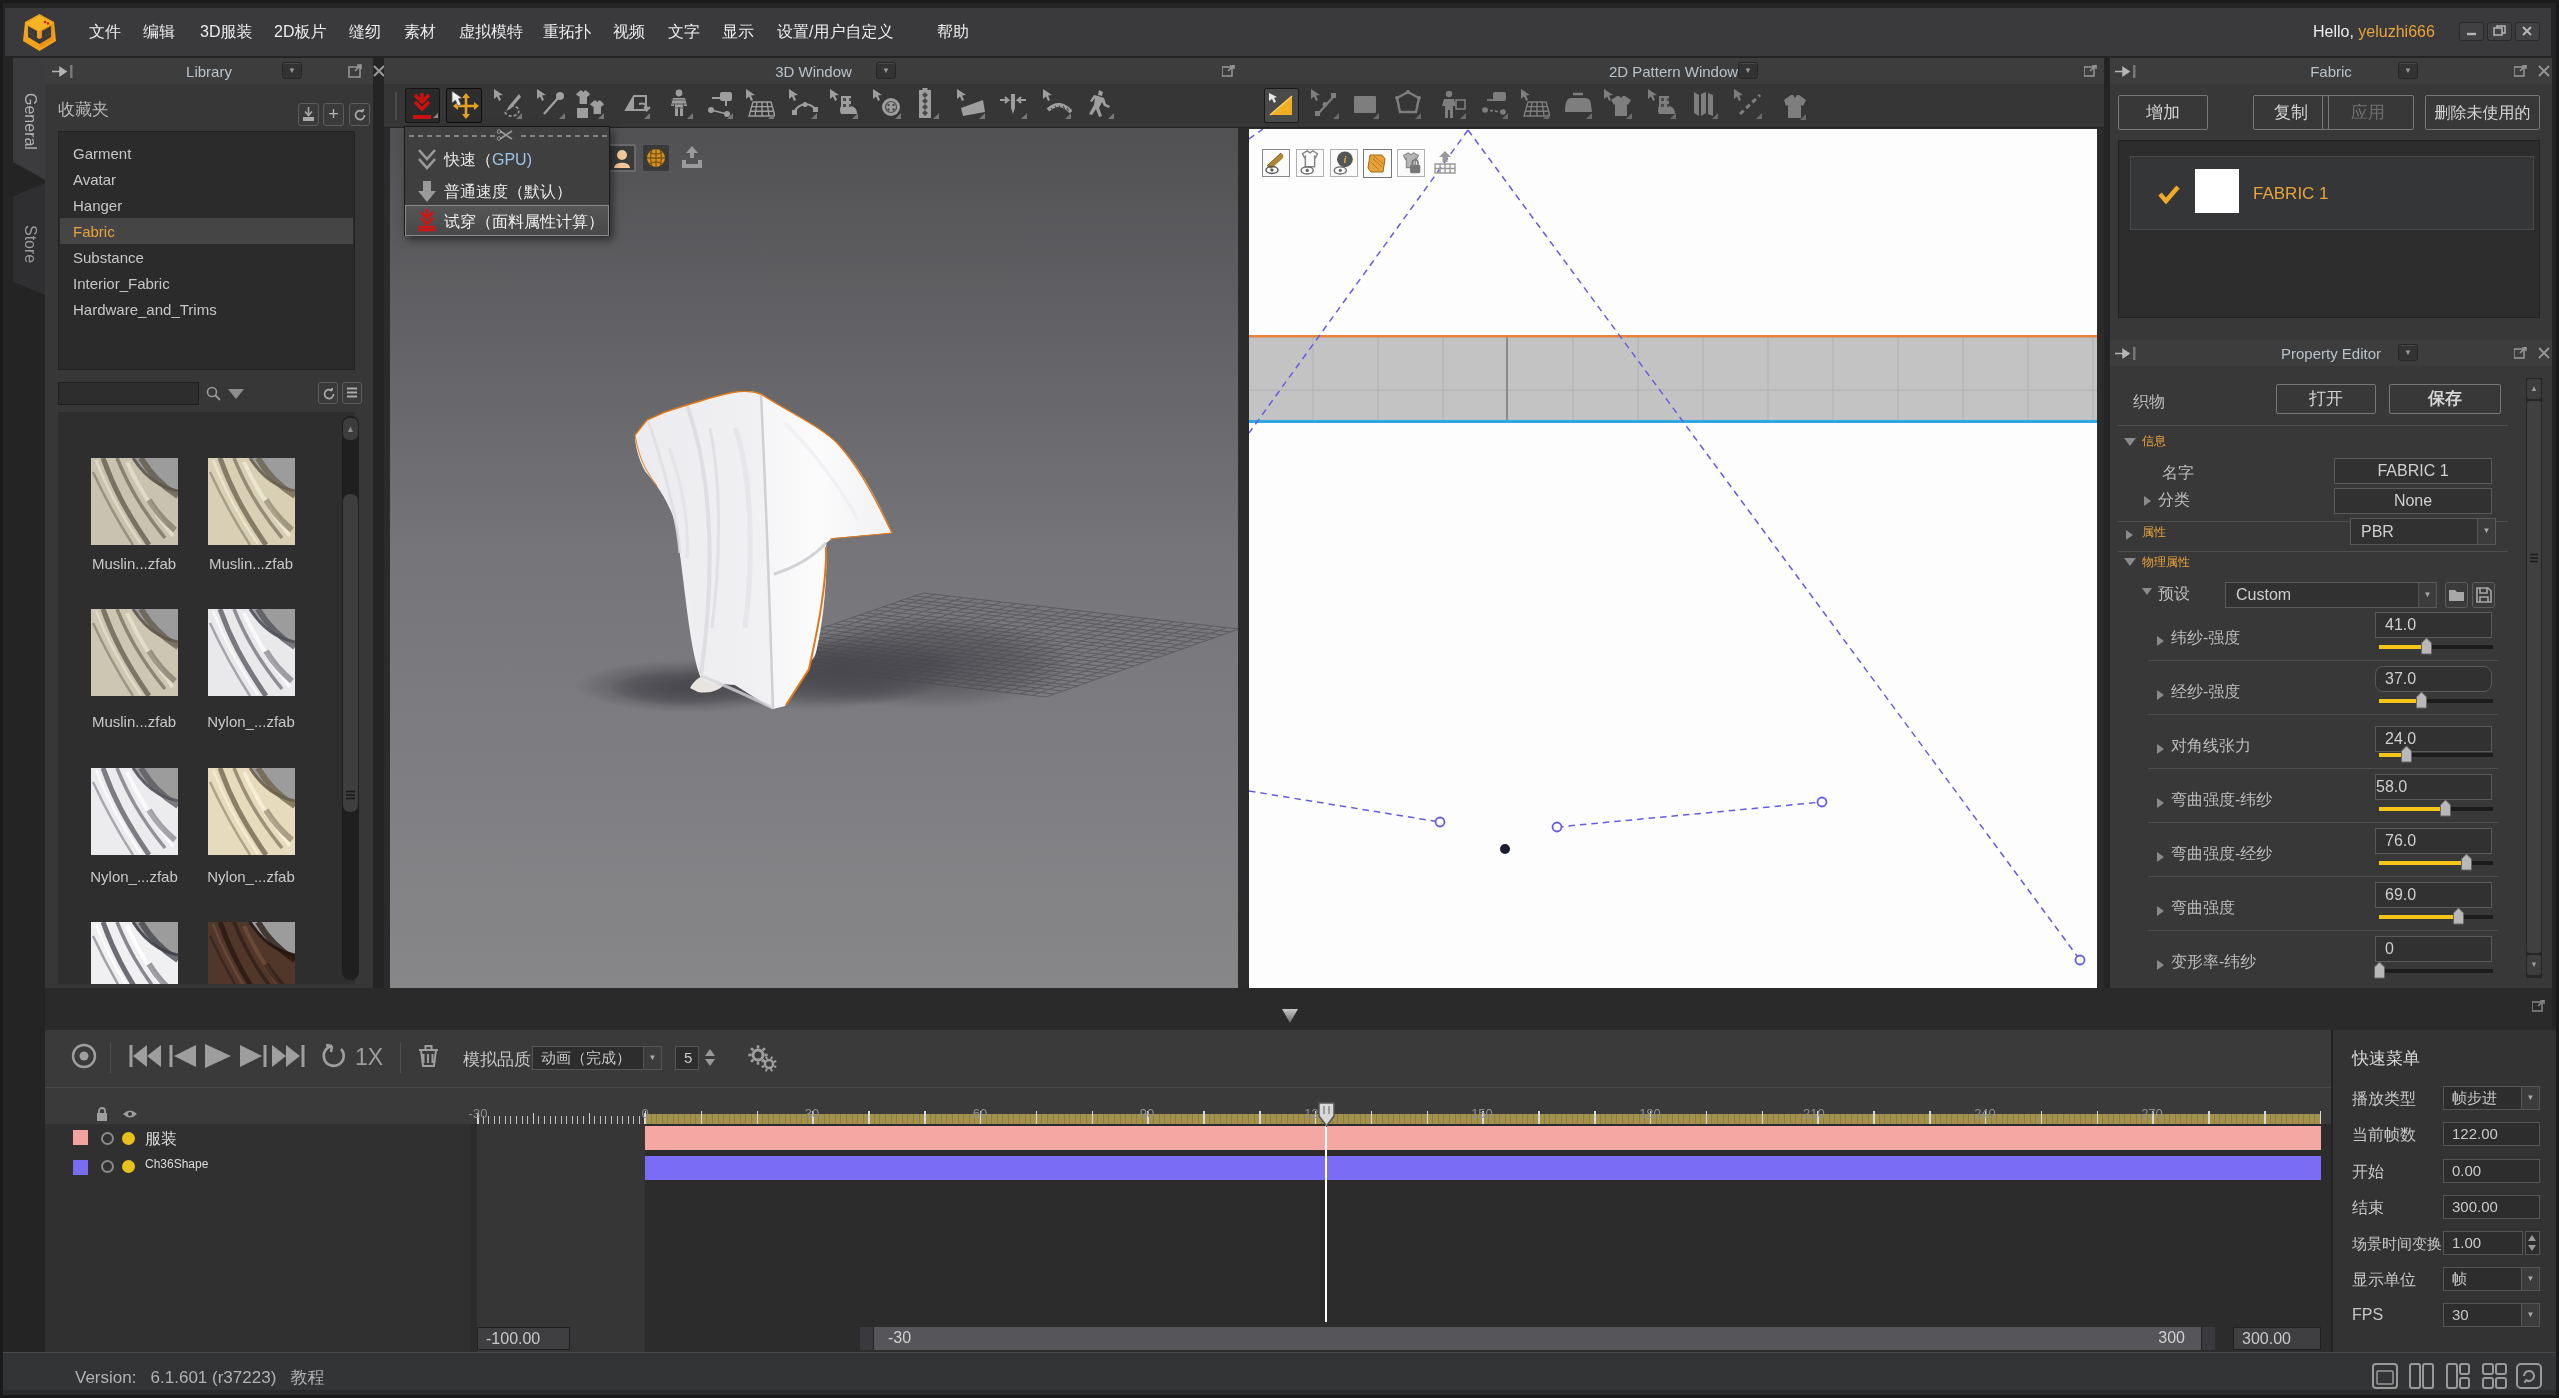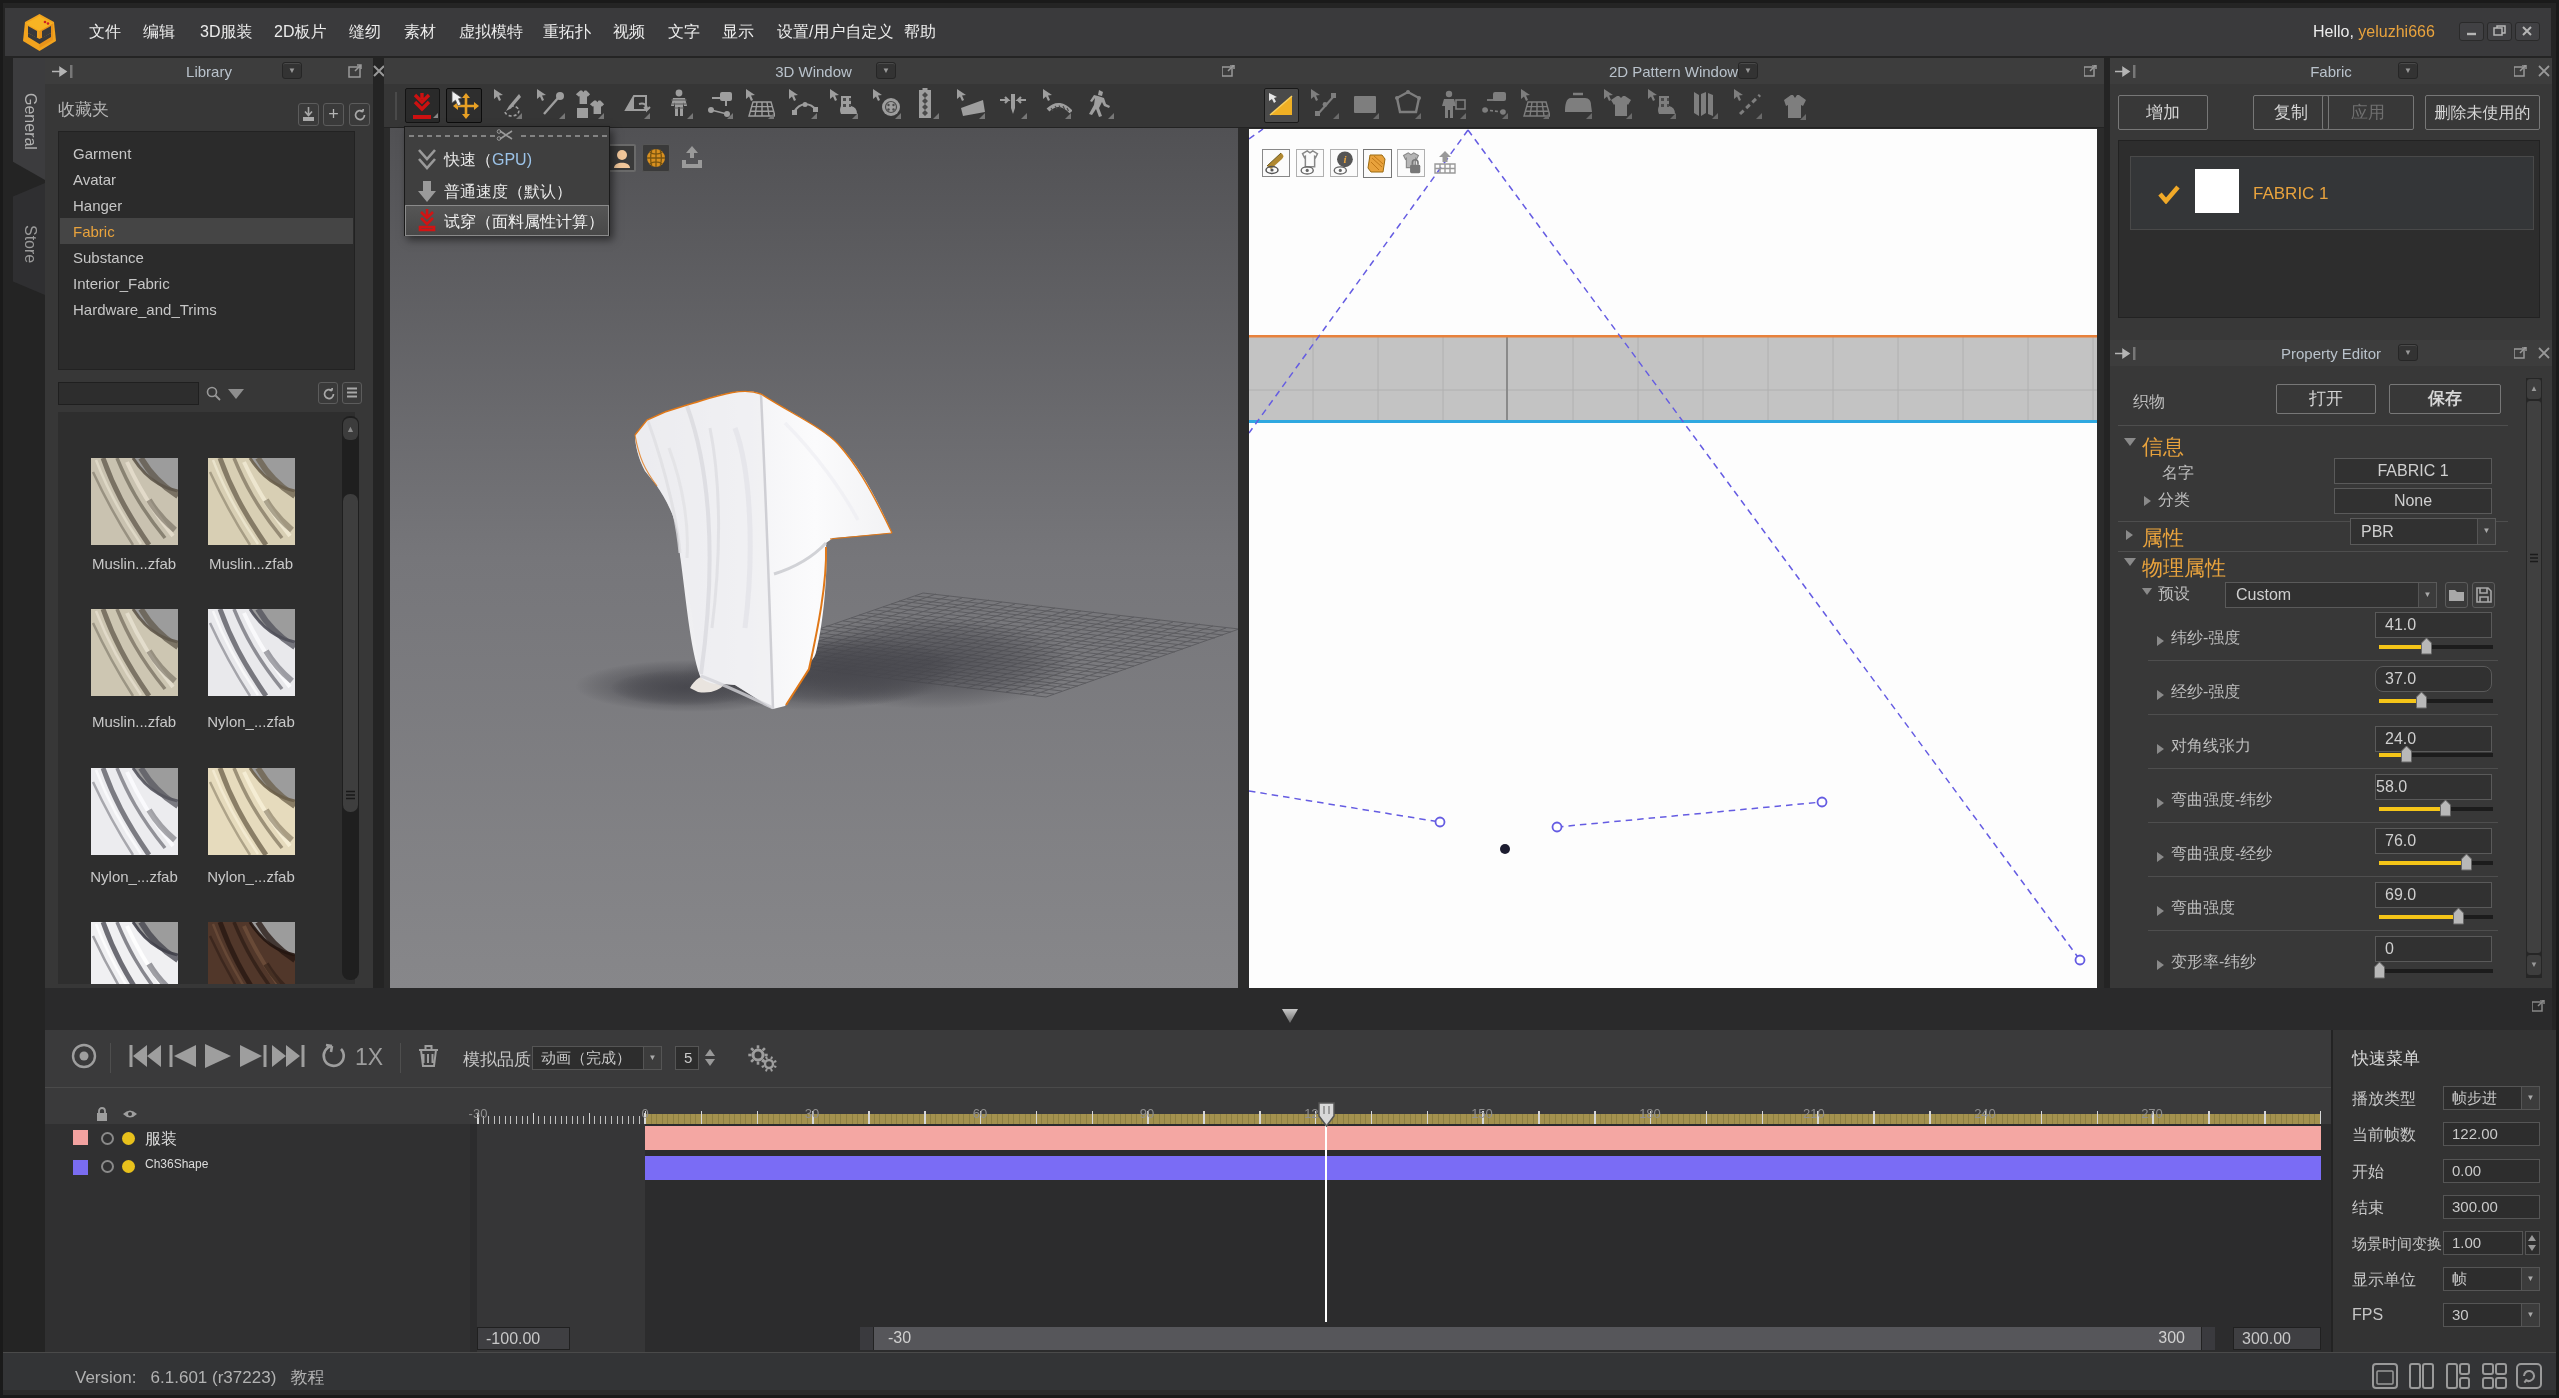--- a/index.html
+++ b/index.html
@@ -9,21 +9,21 @@
 .titlebar { position:absolute; height:26px; background:#3d3d3d; }
 .tbtitle { position:absolute; width:100%; text-align:center; top:5px; font-size:15px; color:#b9c2cb; }
 .ddbtn { position:absolute; width:20px; height:17px; background:#333; border:1px solid #262626; border-radius:3px; color:#999; font-size:8px; text-align:center; line-height:15px; box-shadow:inset 0 1px 0 #4a4a4a; }
 .menuitem { position:absolute; top:8px; height:48px; line-height:48px; font-size:16px; color:#ececec; }
 .vtext { writing-mode:vertical-rl; }
 .libitem { position:absolute; left:14px; font-size:15px; color:#c6c6c6; }
 .sq { position:absolute; border:1px solid #5c5c5c; border-radius:3px; background:#3a3a3a; }
 .field { position:absolute; background:#2d2d2d; border:1px solid #1f1f1f; color:#c8c8c8; font-size:15px; }
 .orange { color:#e9a33d; }
 .btn { position:absolute; border:1px solid #777; border-radius:2px; color:#d5d5d5; font-size:17px; text-align:center; background:transparent; }
-.sectionlabel { position:absolute; font-size:21px; color:#e9a33d; }
+.sectionlabel { position:absolute; font-size:12px; color:#e9a33d; }
 .proplabel { position:absolute; font-size:16px; color:#bdbdbd; }
 .pfield { position:absolute; background:#313131; border:1px solid #5a5a5a; color:#cfcfcf; font-size:16px; text-align:center; }
 .tl-num { position:absolute; font-size:13px; color:#8f8f8f; }
 .thumblabel { position:absolute; width:88px; text-align:center; font-size:15px; color:#c8c8c8; }
 .tri-r { display:inline-block; width:0; height:0; border-top:6px solid transparent; border-bottom:6px solid transparent; border-left:8px solid #909090; }
 svg { display:block; }
 .qlabel { position:absolute; font-size:16px; color:#c6c6c6; }
 .qbox { position:absolute; background:#2d2d2d; border:1px solid #555; color:#c9c9c9; font-size:15px; line-height:21px; padding-left:8px; }
 .dd-arrow-btn { position:absolute; width:18px; height:21px; background:#3c3c3c; border-left:1px solid #555; color:#aaa; font-size:8px; text-align:center; line-height:20px; }
 </style>
@@ -52,21 +52,21 @@
   <div class="menuitem" style="left:200px;">3D服装</div>
   <div class="menuitem" style="left:274px;">2D板片</div>
   <div class="menuitem" style="left:349px;">缝纫</div>
   <div class="menuitem" style="left:404px;">素材</div>
   <div class="menuitem" style="left:459px;">虚拟模特</div>
   <div class="menuitem" style="left:543px;">重拓扑</div>
   <div class="menuitem" style="left:613px;">视频</div>
   <div class="menuitem" style="left:668px;">文字</div>
   <div class="menuitem" style="left:722px;">显示</div>
   <div class="menuitem" style="left:777px;">设置/用户自定义</div>
-  <div class="menuitem" style="left:904px;">帮助</div>
+  <div class="menuitem" style="left:937px;">帮助</div>
   <div class="menuitem" style="left:2313px;font-size:16px;">Hello, <span class="orange">yeluzhi666</span></div>
   <div class="abs" style="left:2459px;top:22px;width:25px;height:19px;background:#414144;border:1px solid #2a2a2a;border-radius:3px;">
         <svg width="23" height="17" viewBox="0 0 23 17">
           <path d="M7 11 h9" stroke="#b5b5b5" stroke-width="2.4"></path>
         </svg>
       </div>
   <div class="abs" style="left:2487px;top:22px;width:25px;height:19px;background:#414144;border:1px solid #2a2a2a;border-radius:3px;">
         <svg width="23" height="17" viewBox="0 0 23 17">
           <rect x="6" y="5" width="8" height="7" fill="none" stroke="#b5b5b5" stroke-width="1.5"></rect>
           <path d="M9 5 v-2 h8 v7 h-3" fill="none" stroke="#b5b5b5" stroke-width="1.5"></path>

